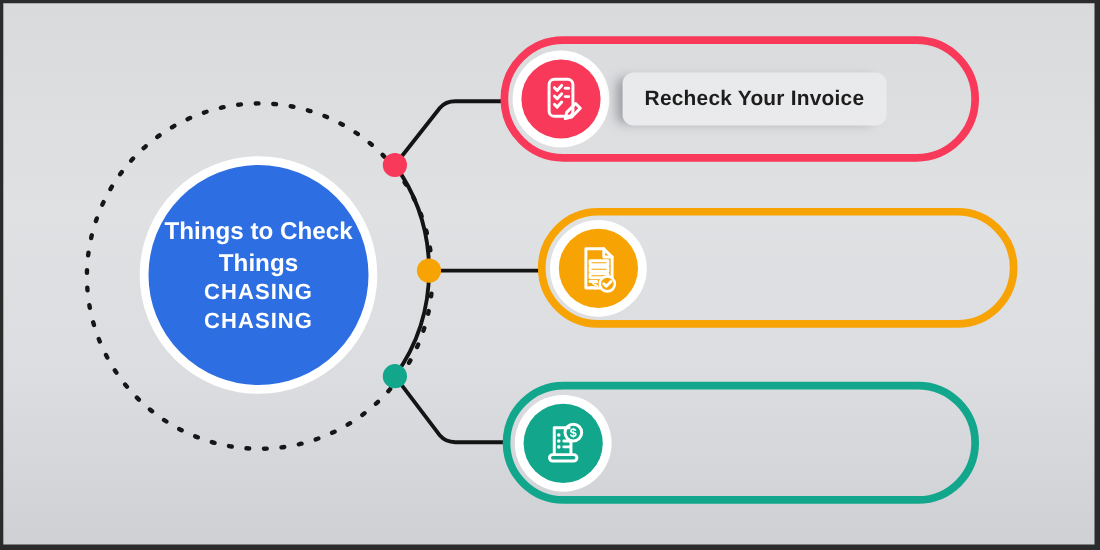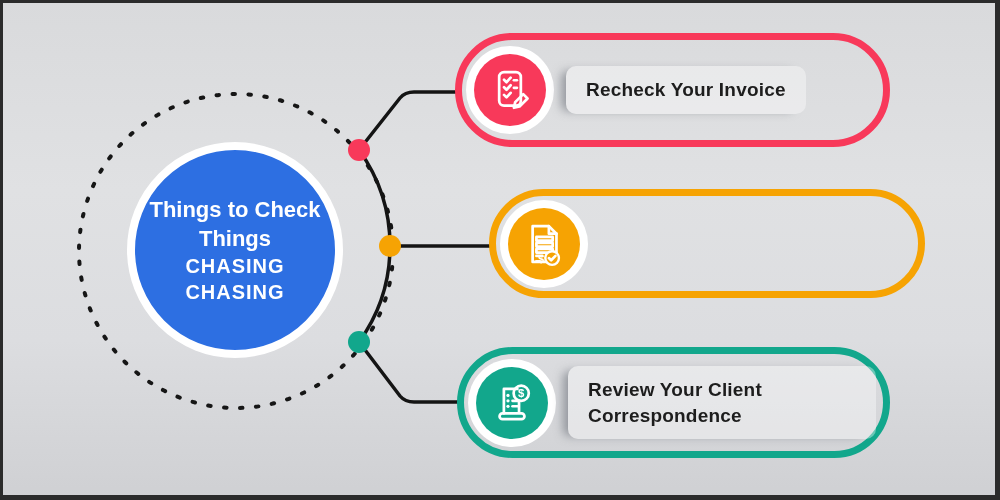--- a/index.html
+++ b/index.html
@@ -132,19 +132,16 @@
           <circle class="ico-fill" cx="20.3" cy="22" r="1.5"></circle>
           <circle class="ico-fill" cx="20.3" cy="27" r="1.5"></circle>
           <line class="ico" stroke-width="2" x1="24.5" y1="22" x2="30" y2="22"></line>
           <line class="ico" stroke-width="2" x1="24.5" y1="27" x2="30" y2="27"></line>
           <rect class="ico" x="12.5" y="33.5" width="23" height="5.4" rx="2.7"></rect>
           <circle class="ico" cx="32.5" cy="15" r="7"></circle>
           <text class="ico-dollar" x="32.5" y="18.8" font-size="10.5" text-anchor="middle">$</text>
         </svg>
       </div>
     </div>
-    <div class="label-panel">
-      <span class="label">Review Your Client Correspondence</span>
-    </div>
   </div>
 
   <div class="frame"></div>
 </div>
 
 </body></html>

